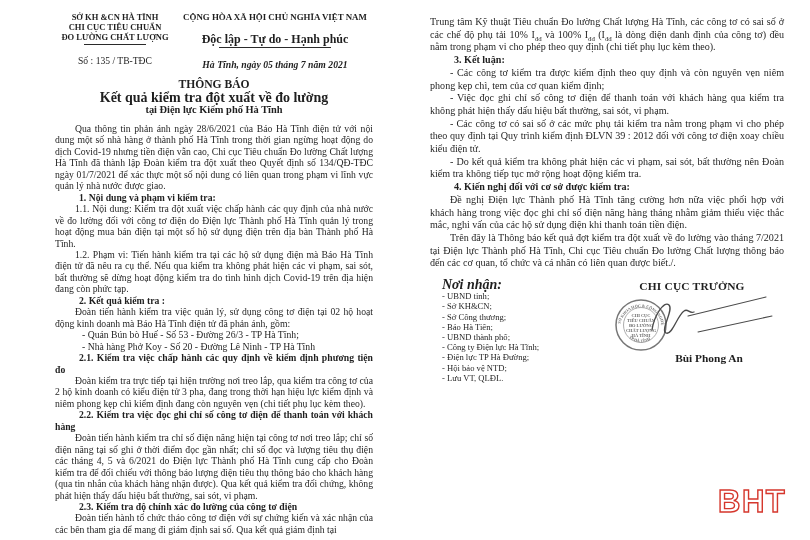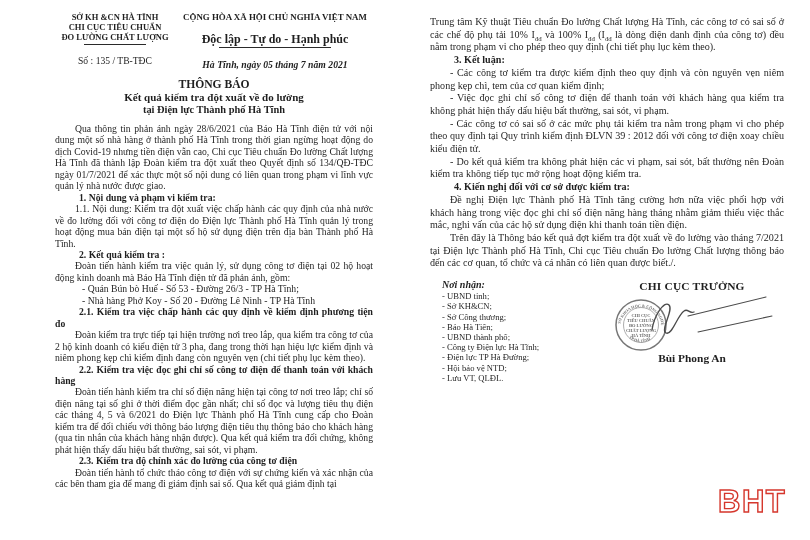--- a/index.html
+++ b/index.html
@@ -20,21 +20,21 @@
   .org-underline { width: 62px; border-bottom: 1px solid #2a2a2a; margin: 2px auto 0; }
   .doc-number { font-size: 9.6px; margin-top: 10px; text-align: center; white-space: nowrap; }
   .national-block { width: 196px; text-align: center; }
   .nat-l1 { font-weight: bold; font-size: 8.9px; line-height: 10.5px; white-space: nowrap; }
   .nat-l2 { font-weight: bold; font-size: 12px; line-height: 11px; margin-top: 11px; }
   .nat-underline { width: 112px; border-bottom: 1px solid #2a2a2a; margin: 2px auto 0; }
   .date-line { font-weight: bold; font-style: italic; font-size: 9.7px; margin-top: 11px; white-space: nowrap; }
 
   .title-block { text-align: center; margin-top: 9px; font-weight: bold; }
   .title-l1 { font-size: 11.6px; line-height: 12.5px; }
-  .title-l2 { font-size: 11px; line-height: 11.5px; margin-top: 1px; }
+  .title-l2 { font-size: 14px; line-height: 11.5px; margin-top: 1px; }
   .title-l3 { font-size: 10.4px; line-height: 11.5px; }
 
   .body-left {
     margin-top: 8px;
     font-size: 9.7px;
     line-height: 11.45px;
     text-align: justify;
   }
   .body-left p, .body-right p { text-indent: 20px; }
   .h-num  { font-weight: bold; text-indent: 24px !important; }
@@ -44,28 +44,28 @@
   
   .page-right {
     position: absolute; left: 430px; top: 16px; width: 354px;
     font-size: 10.1px; line-height: 12.7px; text-align: justify;
   }
   .noindent { text-indent: 0 !important; }
   .page-right sub { font-size: 6.8px; line-height: 0; }
 
   .footer-row { display: flex; margin-top: 10px; }
   .recipients { width: 158px; margin-left: 12px; font-size: 8.6px; line-height: 10.2px; text-align: left; }
-  .recipients-title { font-weight: bold; font-style: italic; font-size: 10px; margin-bottom: 1px; }
+  .recipients-title { font-weight: bold; font-style: italic; font-size: 14px; margin-bottom: 1px; }
   .recipient-item { white-space: nowrap; }
 
   .sig-block { width: 184px; margin-left: auto; position: relative; height: 110px; text-align: center; }
   .sig-title { font-weight: bold; font-size: 11.4px; letter-spacing: 0.2px; white-space: nowrap; }
   .stamp-wrap { position: absolute; left: 14px; top: 18px; }
   .signature-wrap { position: absolute; left: 40px; top: 6px; }
-  .sig-name { position: absolute; top: 72px; left: 0; width: 100%; font-weight: bold; font-size: 11.4px; }
+  .sig-name { position: absolute; top: 72px; left: 17px; width: 100%; font-weight: bold; font-size: 11.4px; }
 
   
   .bht-logo { position: absolute; left: 716px; top: 478px; }
 </style>
 </head>
 <body>
 
 <div class="page-left">
 
   <div class="hdr-row">
@@ -80,27 +80,28 @@
       <div class="nat-l1">CỘNG HÒA XÃ HỘI CHỦ NGHĨA VIỆT NAM</div>
       <div class="nat-l2">Độc lập - Tự do - Hạnh phúc</div>
       <div class="nat-underline"></div>
       <div class="date-line">Hà Tĩnh, ngày 05 tháng 7 năm 2021</div>
     </div>
   </div>
 
   <div class="title-block">
     <div class="title-l1">THÔNG BÁO</div>
     <div class="title-l2">Kết quả kiểm tra đột xuất về đo lường</div>
-    <div class="title-l3">tại Điện lực Thành phố Hà Tĩnh</div>
+    <div class="title-l3">tại Điện lực Kiểm phố Hà Tĩnh</div>
   </div>
 
   <div class="body-left">
     <p>Qua thông tin phản ánh ngày 28/6/2021 của Báo Hà Tĩnh điện tử với nội dung một số nhà hàng ở thành phố Hà Tĩnh trong thời gian ngừng hoạt động do dịch Covid-19 nhưng tiền điện vẫn cao, Chi cục Tiêu chuẩn Đo lường Chất lượng Hà Tĩnh đã thành lập Đoàn kiểm tra đột xuất theo Quyết định số 134/QĐ-TĐC ngày 01/7/2021 để xác thực một số nội dung có liên quan trong phạm vi lĩnh vực quản lý nhà nước được giao.</p>
     <p class="h-num">1. Nội dung và phạm vi kiểm tra:</p>
     <p>1.1. Nội dung: Kiểm tra đột xuất việc chấp hành các quy định của nhà nước về đo lường đối với công tơ điện do Điện lực Thành phố Hà Tĩnh quản lý trong hoạt động mua bán điện tại một số hộ sử dụng điện trên địa bàn Thành phố Hà Tĩnh.</p>
+    <p>1.2. Phạm vi: Tiến hành kiểm tra tại các hộ sử dụng điện mà Báo Hà Tĩnh điện tử đã nêu ra cụ thể. Nếu qua kiểm tra không phát hiện các vi phạm, sai sót, bất thường sẽ dừng hoạt động kiểm tra do tình hình dịch Covid-19 trên địa hiện đang còn phức tạp.</p>
     <p class="h-num">2. Kết quả kiểm tra :</p>
     <p>Đoàn tiến hành kiểm tra việc quản lý, sử dụng công tơ điện tại 02 hộ hoạt động kinh doanh mà Báo Hà Tĩnh điện tử đã phản ánh, gồm:</p>
     <p class="bullet">- Quán Bún bò Huế - Số 53 - Đường 26/3 - TP Hà Tĩnh;</p>
     <p class="bullet">- Nhà hàng Phở Koy - Số 20 - Đường Lê Ninh - TP Hà Tĩnh</p>
     <p class="h-sub">2.1. Kiểm tra việc chấp hành các quy định về kiểm định phương tiện đo</p>
     <p>Đoàn kiểm tra trực tiếp tại hiện trường nơi treo lắp, qua kiểm tra công tơ của 2 hộ kinh doanh có kiểu điện tử 3 pha, đang trong thời hạn hiệu lực kiểm định và niêm phong kẹp chì kiểm định đang còn nguyên vẹn (chi tiết phụ lục kèm theo).</p>
     <p class="h-sub">2.2. Kiểm tra việc đọc ghi chỉ số công tơ điện để thanh toán với khách hàng</p>
     <p>Đoàn tiến hành kiểm tra chỉ số điện năng hiện tại công tơ nơi treo lắp; chỉ số điện năng tại số ghi ở thời điểm đọc gần nhất; chỉ số đọc và lượng tiêu thụ điện các tháng 4, 5 và 6/2021 do Điện lực Thành phố Hà Tĩnh cung cấp cho Đoàn kiểm tra để đối chiếu với thông báo lượng điện tiêu thụ thông báo cho khách hàng (qua tin nhắn của khách hàng nhận được). Qua kết quả kiểm tra đối chứng, không phát hiện thấy dấu hiệu bất thường, sai sót, vi phạm.</p>
     <p class="h-sub">2.3. Kiểm tra độ chính xác đo lường của công tơ điện</p>
     <p>Đoàn tiến hành tổ chức tháo công tơ điện với sự chứng kiến và xác nhận của các bên tham gia để mang đi giám định sai số. Qua kết quả giám định tại</p>

